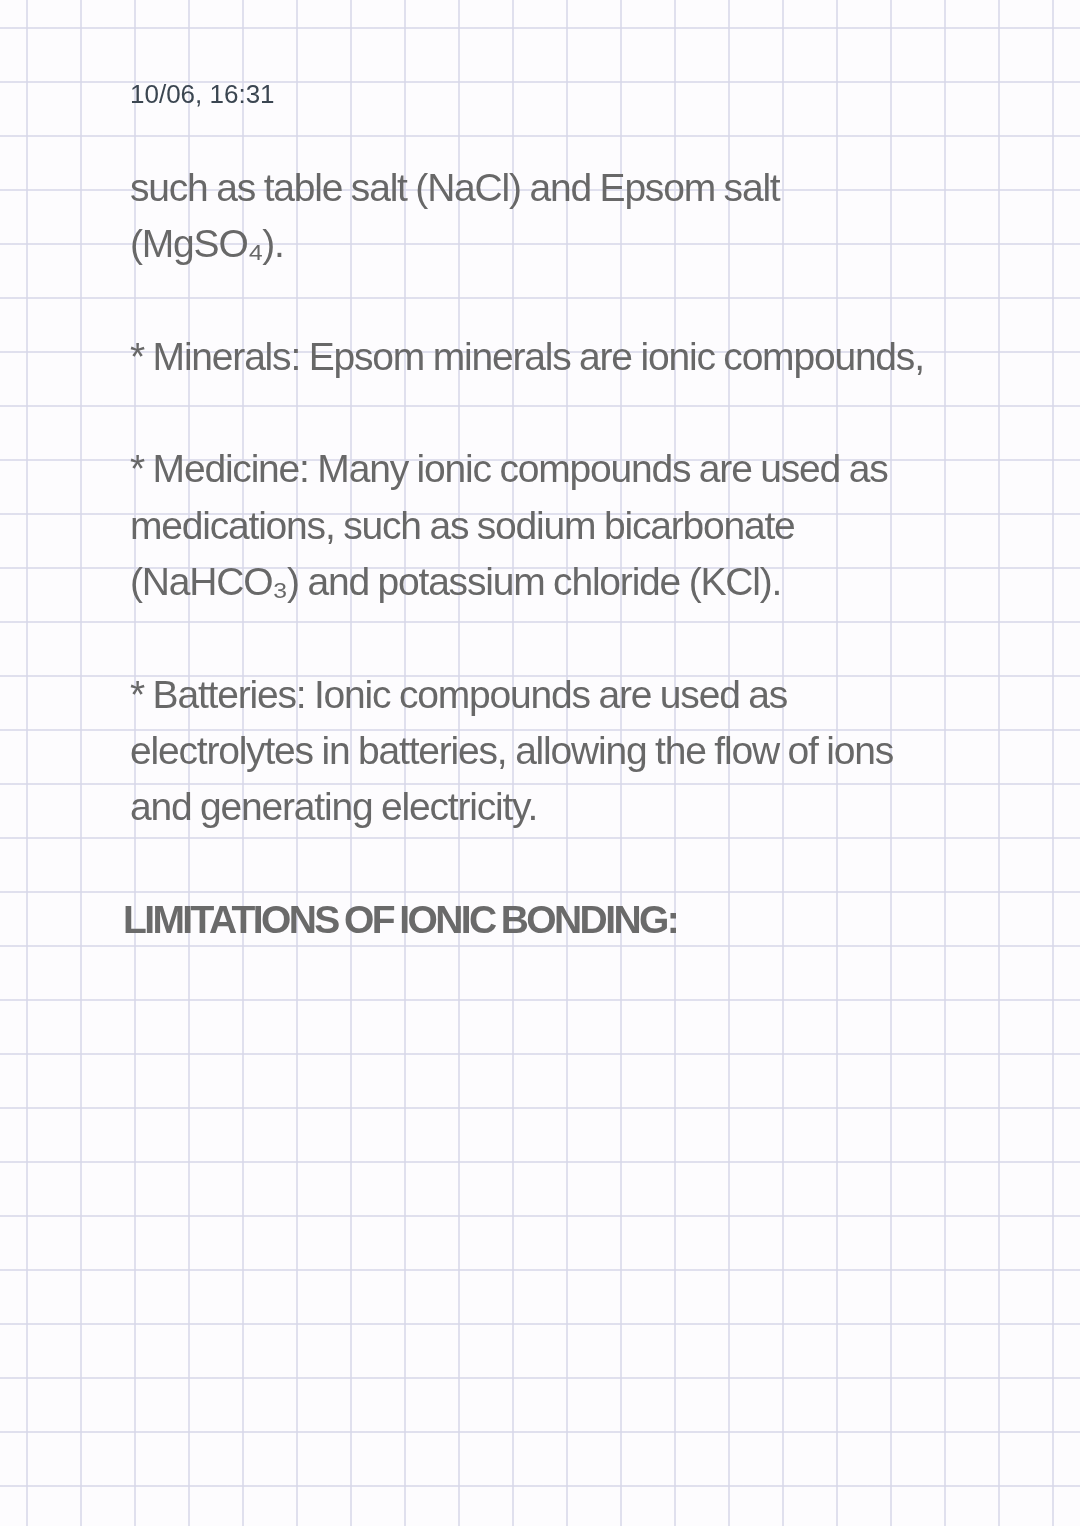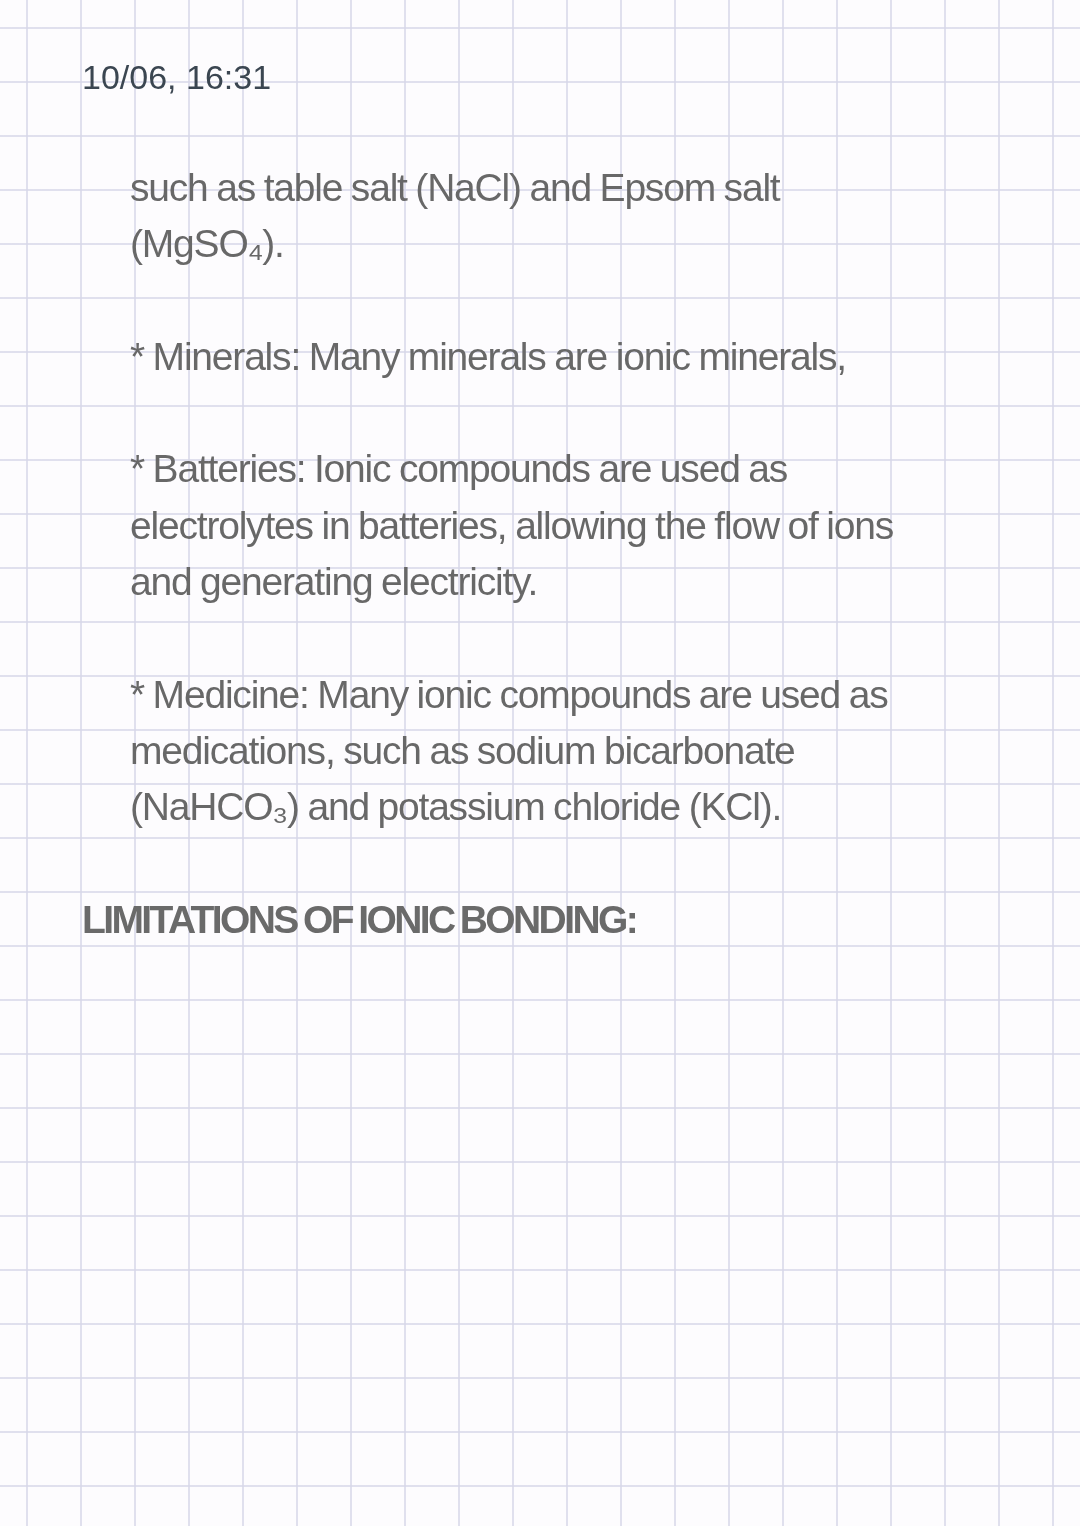--- a/index.html
+++ b/index.html
@@ -21,26 +21,27 @@
   }
   .note {
     position: absolute;
     left: 82px;
     top: 0;
     width: 930px;
   }
   .timestamp {
     position: absolute;
     left: 0;
-    top: 55px;
-    font-size: 34px;
+    top: 72px;
+    font-size: 26px;
     line-height: 44px;
     color: #3b4651;
     letter-spacing: 0px;
     white-space: nowrap;
+    padding-left: 48px;
   }
   .body-text {
     position: absolute;
     left: 0;
     top: 160px;
     width: 930px;
     font-size: 39px;
     line-height: 56.3px;
     color: #686868;
     letter-spacing: -1.2px;
@@ -56,46 +57,47 @@
     height: 56.3px;
   }
   .heading {
     margin: 0 0 56.3px 0;
     font-weight: bold;
     color: #6a6a6a;
     letter-spacing: -2.6px;
     word-spacing: -2px;
     white-space: nowrap;
     height: 56.3px;
+    padding-left: 41px;
   }
 </style>
 </head>
 <body>
 
 <div class="note">
   <div class="timestamp">10/06, 16:31</div>
 
   <div class="body-text">
     <div class="para">
       <span class="line">such as table salt (NaCl) and Epsom salt</span>
       <span class="line">(MgSO₄).</span>
     </div>
 
     <div class="para">
-      <span class="line">* Minerals: Many minerals are ionic minerals,</span>
+      <span class="line">* Minerals: Epsom minerals are ionic compounds,</span>
+    </div>
+
+    <div class="para">
+      <span class="line">* Medicine: Many ionic compounds are used as</span>
+      <span class="line">medications, such as sodium bicarbonate</span>
+      <span class="line">(NaHCO₃) and potassium chloride (KCl).</span>
     </div>
 
     <div class="para">
       <span class="line">* Batteries: Ionic compounds are used as</span>
       <span class="line">electrolytes in batteries, allowing the flow of ions</span>
       <span class="line">and generating electricity.</span>
     </div>
 
-    <div class="para">
-      <span class="line">* Medicine: Many ionic compounds are used as</span>
-      <span class="line">medications, such as sodium bicarbonate</span>
-      <span class="line">(NaHCO₃) and potassium chloride (KCl).</span>
-    </div>
-
     <div class="heading">LIMITATIONS OF IONIC BONDING:</div>
 
   </div>
 </div>
 
 </body></html>

